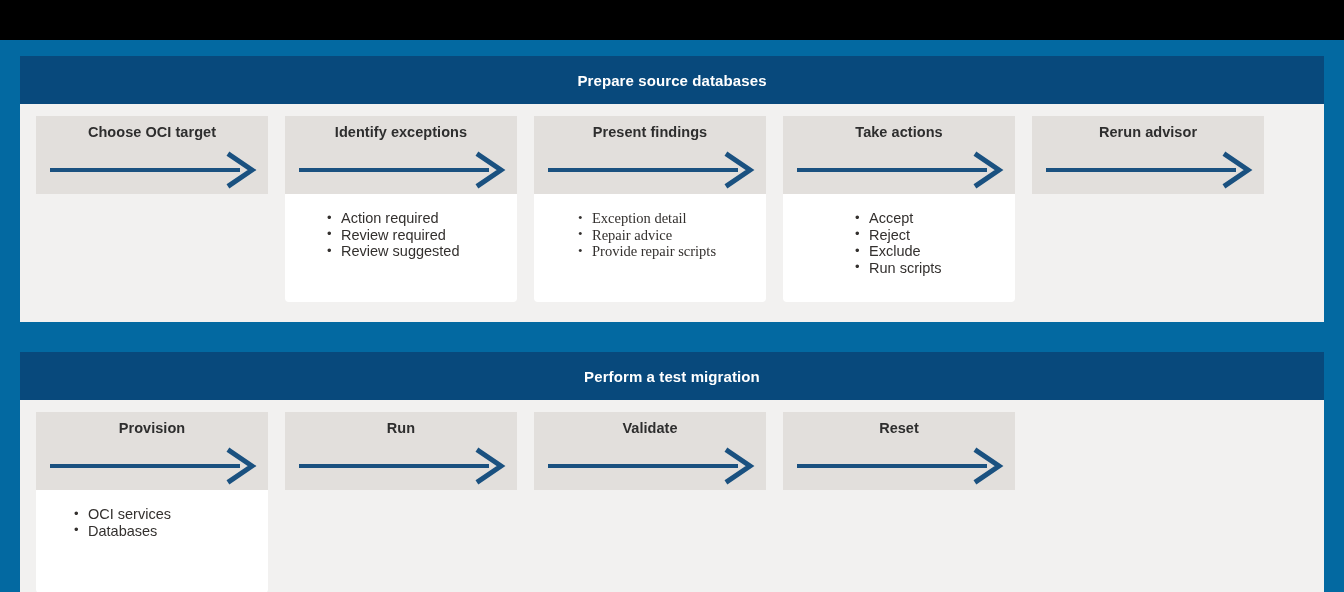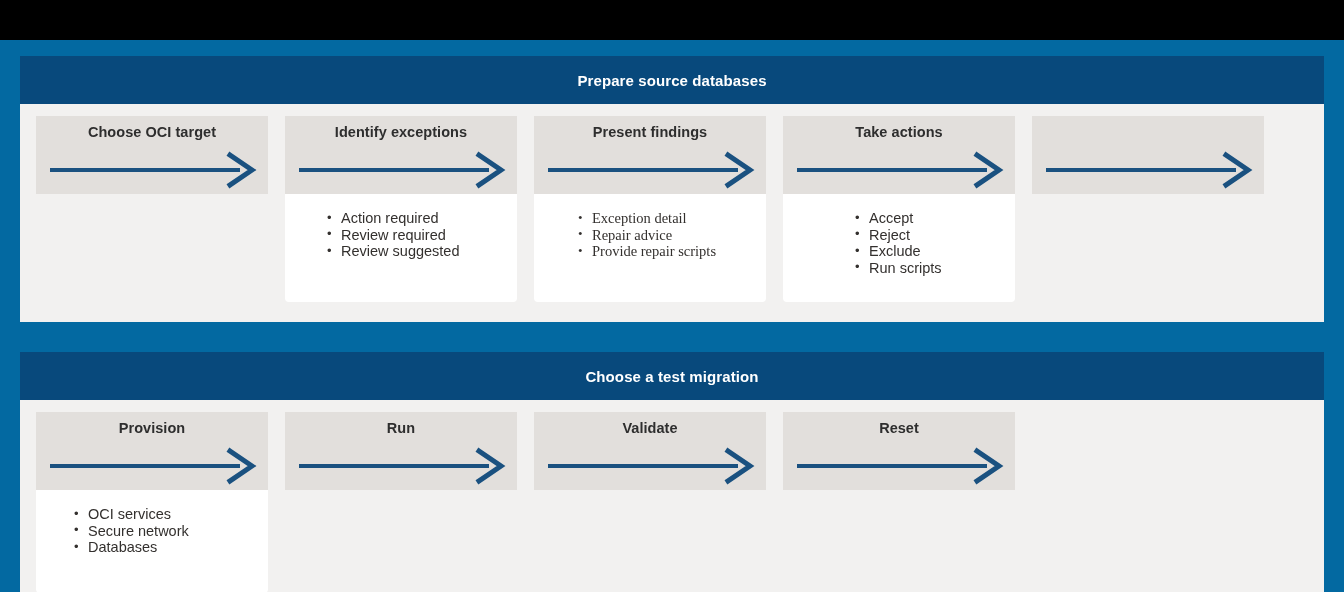--- a/index.html
+++ b/index.html
@@ -212,52 +212,52 @@
               <li>Accept</li>
               <li>Reject</li>
               <li>Exclude</li>
               <li>Run scripts</li>
             </ul>
         </div>
       </div>
 
       <div class="column">
         <div class="step-box">
+          <div class="step-title">Rerun advisor</div>
           <div class="step-arrow">
             <svg viewBox="0 0 208 36" preserveAspectRatio="none">
               <line x1="0" y1="18" x2="190" y2="18" stroke="#1a5180" stroke-width="4"></line>
               <polyline points="180,3 202,18 180,33" fill="none" stroke="#1a5180" stroke-width="5" stroke-linecap="square" stroke-linejoin="miter"></polyline>
             </svg>
           </div>
         </div>
         <div class="spacer-card"></div>
       </div>
 
     </div>
   </div>
 
   <div class="panel panel-2">
-    <div class="panel-header">Choose a test migration</div>
+    <div class="panel-header">Perform a test migration</div>
 
     <div class="columns">
 
       <div class="column">
         <div class="step-box">
           <div class="step-title">Provision</div>
           <div class="step-arrow">
             <svg viewBox="0 0 208 36" preserveAspectRatio="none">
               <line x1="0" y1="18" x2="190" y2="18" stroke="#1a5180" stroke-width="4"></line>
               <polyline points="180,3 202,18 180,33" fill="none" stroke="#1a5180" stroke-width="5" stroke-linecap="square" stroke-linejoin="miter"></polyline>
             </svg>
           </div>
         </div>
         <div class="bullet-card b2 bullets-indent-d">
           <ul class="bullet-list">
               <li>OCI services</li>
-              <li>Secure network</li>
               <li>Databases</li>
             </ul>
         </div>
       </div>
 
       <div class="column">
         <div class="step-box">
           <div class="step-title">Run</div>
           <div class="step-arrow">
             <svg viewBox="0 0 208 36" preserveAspectRatio="none">

